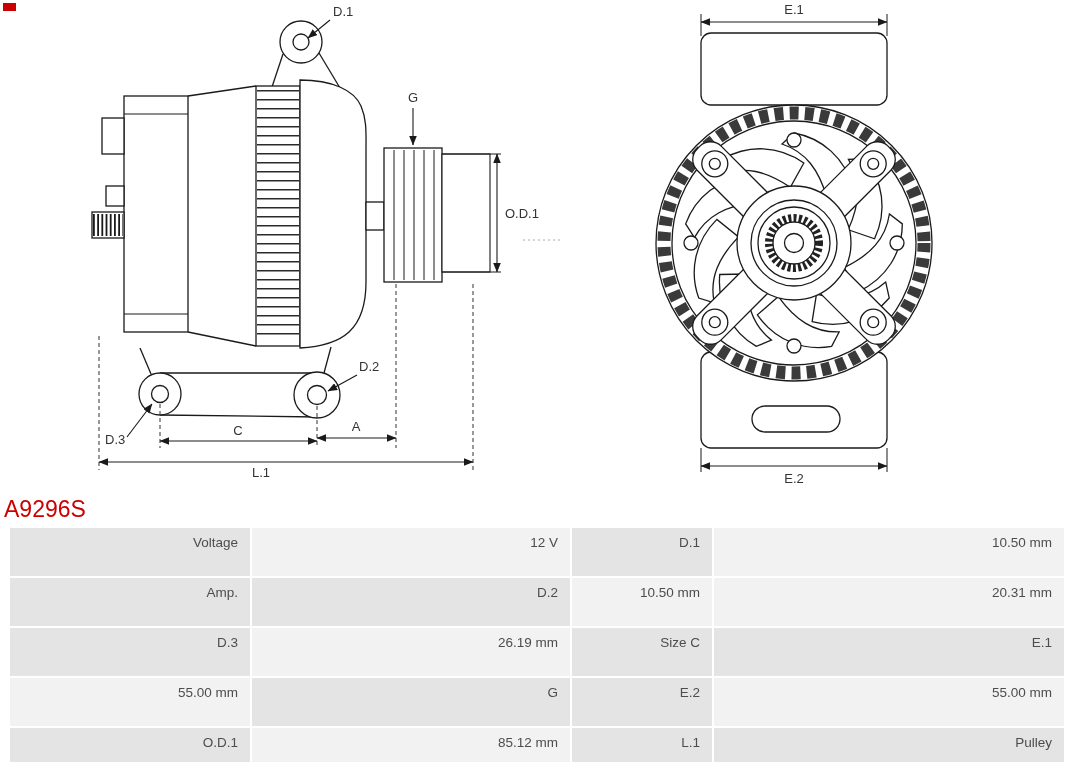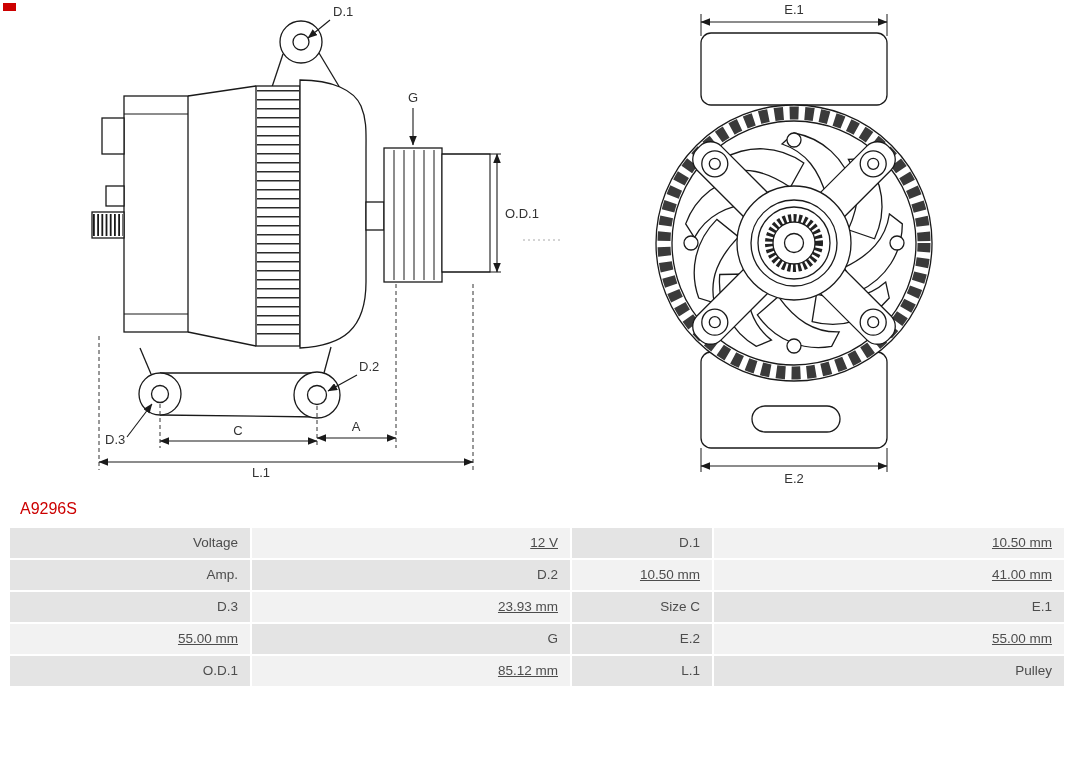--- a/index.html
+++ b/index.html
@@ -7,29 +7,29 @@
        font-family:"Liberation Sans",sans-serif;}
   .brand-mark{position:absolute;top:3px;left:3px;width:13px;height:8px;
        background:var(--accent-red,#cc0000);}
   .drawing-wrap{width:1080px;height:492px;}
   svg text{font-family:"Liberation Sans",sans-serif;font-size:13px;fill:#333;}
   .ln{stroke:#1a1a1a;stroke-width:1.3;fill:none;}
   .thin{stroke:#1a1a1a;stroke-width:1;fill:none;}
   .fw{fill:#ffffff;stroke:#1a1a1a;stroke-width:1.3;}
   .dash{stroke:#333;stroke-width:1;fill:none;stroke-dasharray:4 3;}
   .dim-line{stroke:#1a1a1a;stroke-width:1.1;fill:none;}
-  .part-number{margin:6px 0 0 20px;height:22px;line-height:22px;
-       font-size:16px;color:var(--accent-red,#cc0000);}
+  .part-number{margin:6px 0 0 4px;height:22px;line-height:22px;
+       font-size:23px;color:var(--accent-red,#cc0000);}
   .spec-table{display:grid;grid-template-columns:240px 318px 140px 350px;
        gap:2px;width:1048px;margin:8px 10px 0 10px;
        font-size:13.5px;color:var(--cell-text,#4d4d4d);}
-  .spec-table>div{height:30px;line-height:30px;text-align:right;
+  .spec-table>div{height:48px;line-height:30px;text-align:right;
        padding-right:12px;box-sizing:border-box;white-space:nowrap;}
   .lab{background:var(--cell-label-bg,#e4e4e4);}
-  .val{background:var(--cell-value-bg,#f2f2f2);text-decoration:underline;}
+  .val{background:var(--cell-value-bg,#f2f2f2);}
 </style>
 </head>
 <body>
 
 <div class="brand-mark"></div>
 
 <div class="drawing-wrap">
 <svg width="1080" height="492" viewBox="0 0 1080 492">
   <defs>
     <marker id="ah" viewBox="0 0 10 8" markerWidth="9" markerHeight="7" refX="9.5" refY="4" orient="auto-start-reverse">
@@ -231,23 +231,23 @@
 <div class="spec-table">
   <div class="lab">Voltage</div>
   <div class="val">12 V</div>
   <div class="lab">D.1</div>
   <div class="val">10.50 mm</div>
 
   <div class="lab">Amp.</div>
   <div class="lab">D.2</div>
   <div class="val">10.50 mm</div>
 
-  <div class="val">41.00 mm</div>
+  <div class="val">20.31 mm</div>
   <div class="lab">D.3</div>
-  <div class="val">23.93 mm</div>
+  <div class="val">26.19 mm</div>
 
   <div class="lab">Size C</div>
   <div class="lab">E.1</div>
   <div class="val">55.00 mm</div>
 
   <div class="lab">G</div>
   <div class="lab">E.2</div>
   <div class="val">55.00 mm</div>
 
   <div class="lab">O.D.1</div>

